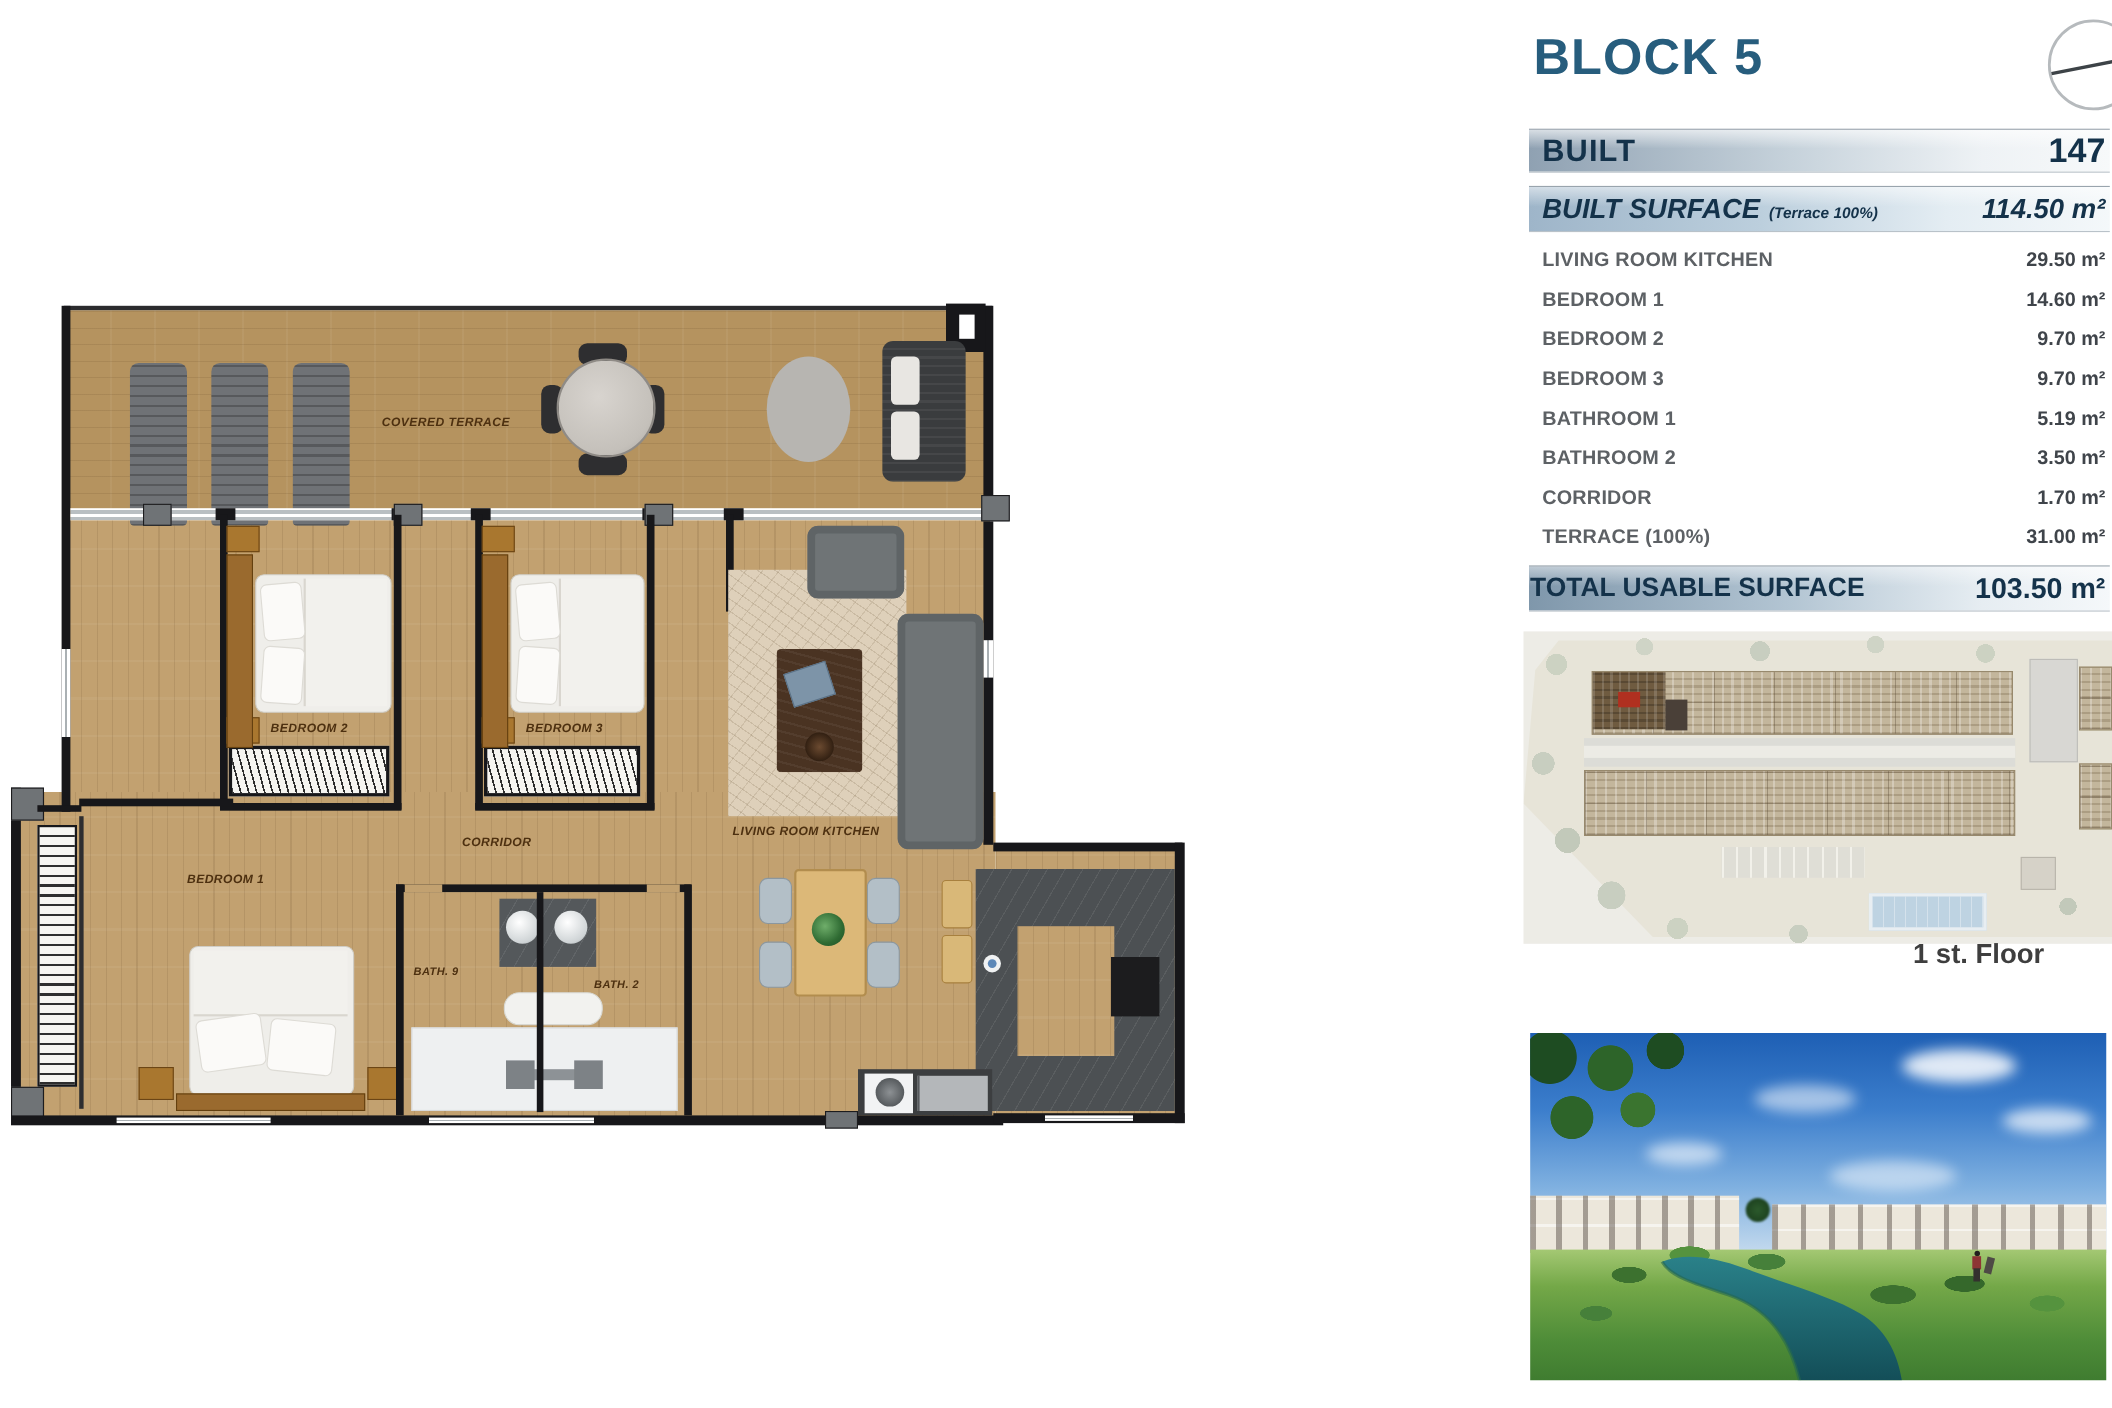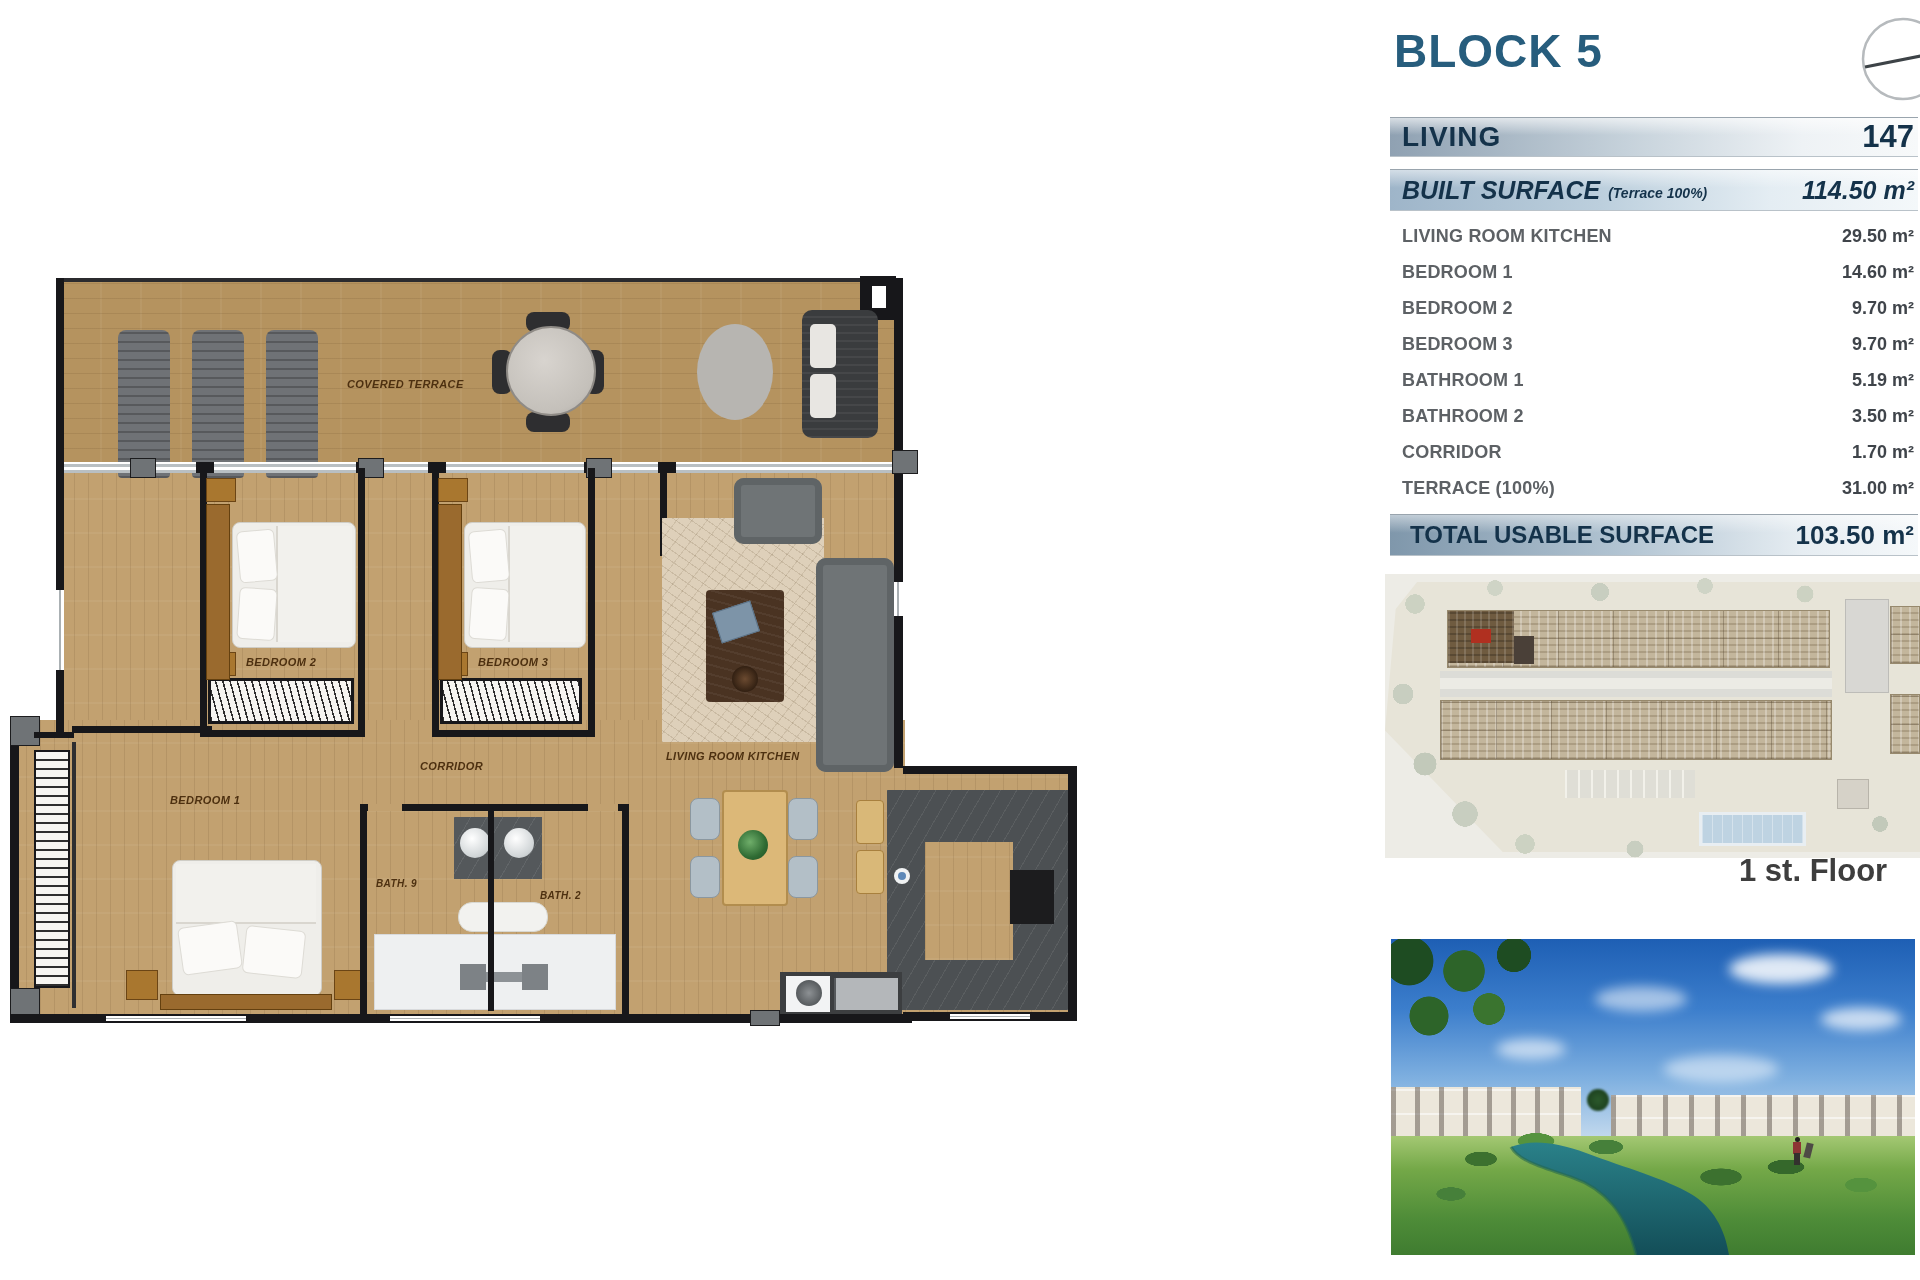--- a/index.html
+++ b/index.html
@@ -215,21 +215,21 @@
   </div>
 
   <div class="abs" style="left:1394px;top:24px;font-size:46px;font-weight:bold;letter-spacing:1px;color:#275d7d;">BLOCK 5</div>
 
   <svg class="abs" width="90" height="90" style="left:1858px;top:14px;" viewBox="0 0 90 90">
     <circle cx="45" cy="45" r="40" fill="#ffffff" stroke="#b6babd" stroke-width="2.5"></circle>
     <line x1="7" y1="53" x2="83" y2="38" stroke="#3d4347" stroke-width="3"></line>
   </svg>
 
   <div class="bar bar-house" style="left:1390px;top:117px;width:528px;height:40px;">
-    <span class="navy" style="font-size:28px;font-weight:bold;letter-spacing:1px;padding-left:12px;">LIVING</span>
+    <span class="navy" style="font-size:28px;font-weight:bold;letter-spacing:1px;padding-left:12px;">BUILT</span>
     <span class="navy" style="font-size:31px;font-weight:bold;margin-left:auto;padding-right:4px;">147</span>
   </div>
 
   <div class="bar bar-built" style="left:1390px;top:169px;width:528px;height:42px;">
     <span class="navy" style="font-size:25px;font-weight:bold;padding-left:12px;">BUILT SURFACE</span>
     <span class="navy" style="font-size:14px;font-weight:bold;padding-left:8px;padding-top:6px;">(Terrace 100%)</span>
     <span class="navy" style="font-size:25px;font-weight:bold;margin-left:auto;padding-right:4px;">114.50 m²</span>
   </div>
 
   <div class="trow" style="top:218px;">
@@ -259,21 +259,21 @@
   <div class="trow" style="top:434px;">
     <span class="tlabel">CORRIDOR</span>
     <span class="tvalue">1.70 m²</span>
   </div>
   <div class="trow" style="top:470px;align-items:center;">
     <span class="tlabel">TERRACE (100%)</span>
     <span class="tvalue">31.00 m²</span>
   </div>
 
   <div class="bar bar-total" style="left:1390px;top:514px;width:528px;height:42px;">
-    <span class="navy" style="font-size:24px;font-weight:bold;padding-left:20px;">TOTAL USABLE SURFACE</span>
+    <span class="navy" style="font-size:24px;font-weight:bold;padding-left:1px;">TOTAL USABLE SURFACE</span>
     <span class="navy" style="font-size:26px;font-weight:bold;margin-left:auto;padding-right:4px;">103.50 m²</span>
   </div>
 
   <div class="abs" style="left:1385px;top:574px;width:535px;height:284px;background:#edece6;overflow:hidden;">
     <div class="abs" style="left:0;top:8px;width:535px;height:270px;background:#e7e4d8;clip-path:polygon(6% 0,100% 0,100% 100%,22% 100%,0 55%,2% 10%);"></div>
     <div class="abs" style="left:0;top:0;width:535px;height:284px;background-image:
       radial-gradient(circle 16px at 30px 30px,#ccd2c2 0 60%,transparent 61%),
       radial-gradient(circle 13px at 110px 14px,#cfd4c6 0 60%,transparent 61%),
       radial-gradient(circle 15px at 215px 18px,#c8cec0 0 60%,transparent 61%),
       radial-gradient(circle 13px at 320px 12px,#cfd4c6 0 60%,transparent 61%),
@@ -299,21 +299,21 @@
     <div class="units" style="left:55px;top:126px;width:392px;height:60px;"></div>
 
     <div class="units" style="left:505px;top:32px;width:30px;height:58px;"></div>
     <div class="units" style="left:505px;top:120px;width:30px;height:60px;"></div>
 
     <div class="abs" style="left:180px;top:196px;width:130px;height:28px;background:#dfded6;background-image:repeating-linear-gradient(90deg,#f2f1ea 0 2px,transparent 2px 13px);"></div>
     <div class="abs" style="left:314px;top:238px;width:101px;height:28px;background:#bed3e2;border:3px solid #e8eef2;background-image:repeating-linear-gradient(90deg,rgba(255,255,255,.35) 0 1px,transparent 1px 10px);"></div>
     <div class="abs" style="left:452px;top:205px;width:30px;height:28px;background:#d6d2c8;border:1px solid #b8b4aa;"></div>
   </div>
 
-  <div class="abs" style="left:1739px;top:853px;font-size:31px;font-weight:bold;color:#3e3e3e;">1 st. Floor</div>
+  <div class="abs" style="left:1739px;top:853px;font-size:25px;font-weight:bold;color:#3e3e3e;">1 st. Floor</div>
 
   <div class="abs" style="left:1391px;top:939px;width:524px;height:316px;overflow:hidden;">
     <div class="abs" style="left:0;top:0;width:524px;height:200px;background:linear-gradient(180deg,#1e5fb4 0%,#3c7ecc 35%,#7fb0e0 70%,#c4daee 100%);"></div>
     <div class="abs" style="left:0;top:0;width:524px;height:190px;filter:blur(6px);background-image:
       radial-gradient(ellipse 90px 26px at 390px 30px,rgba(255,255,255,.85) 0 55%,transparent 60%),
       radial-gradient(ellipse 70px 20px at 470px 80px,rgba(255,255,255,.7) 0 55%,transparent 60%),
       radial-gradient(ellipse 80px 22px at 250px 60px,rgba(255,255,255,.55) 0 55%,transparent 60%),
       radial-gradient(ellipse 60px 18px at 140px 110px,rgba(255,255,255,.6) 0 55%,transparent 60%),
       radial-gradient(ellipse 100px 24px at 330px 130px,rgba(255,255,255,.5) 0 55%,transparent 60%);"></div>
 

